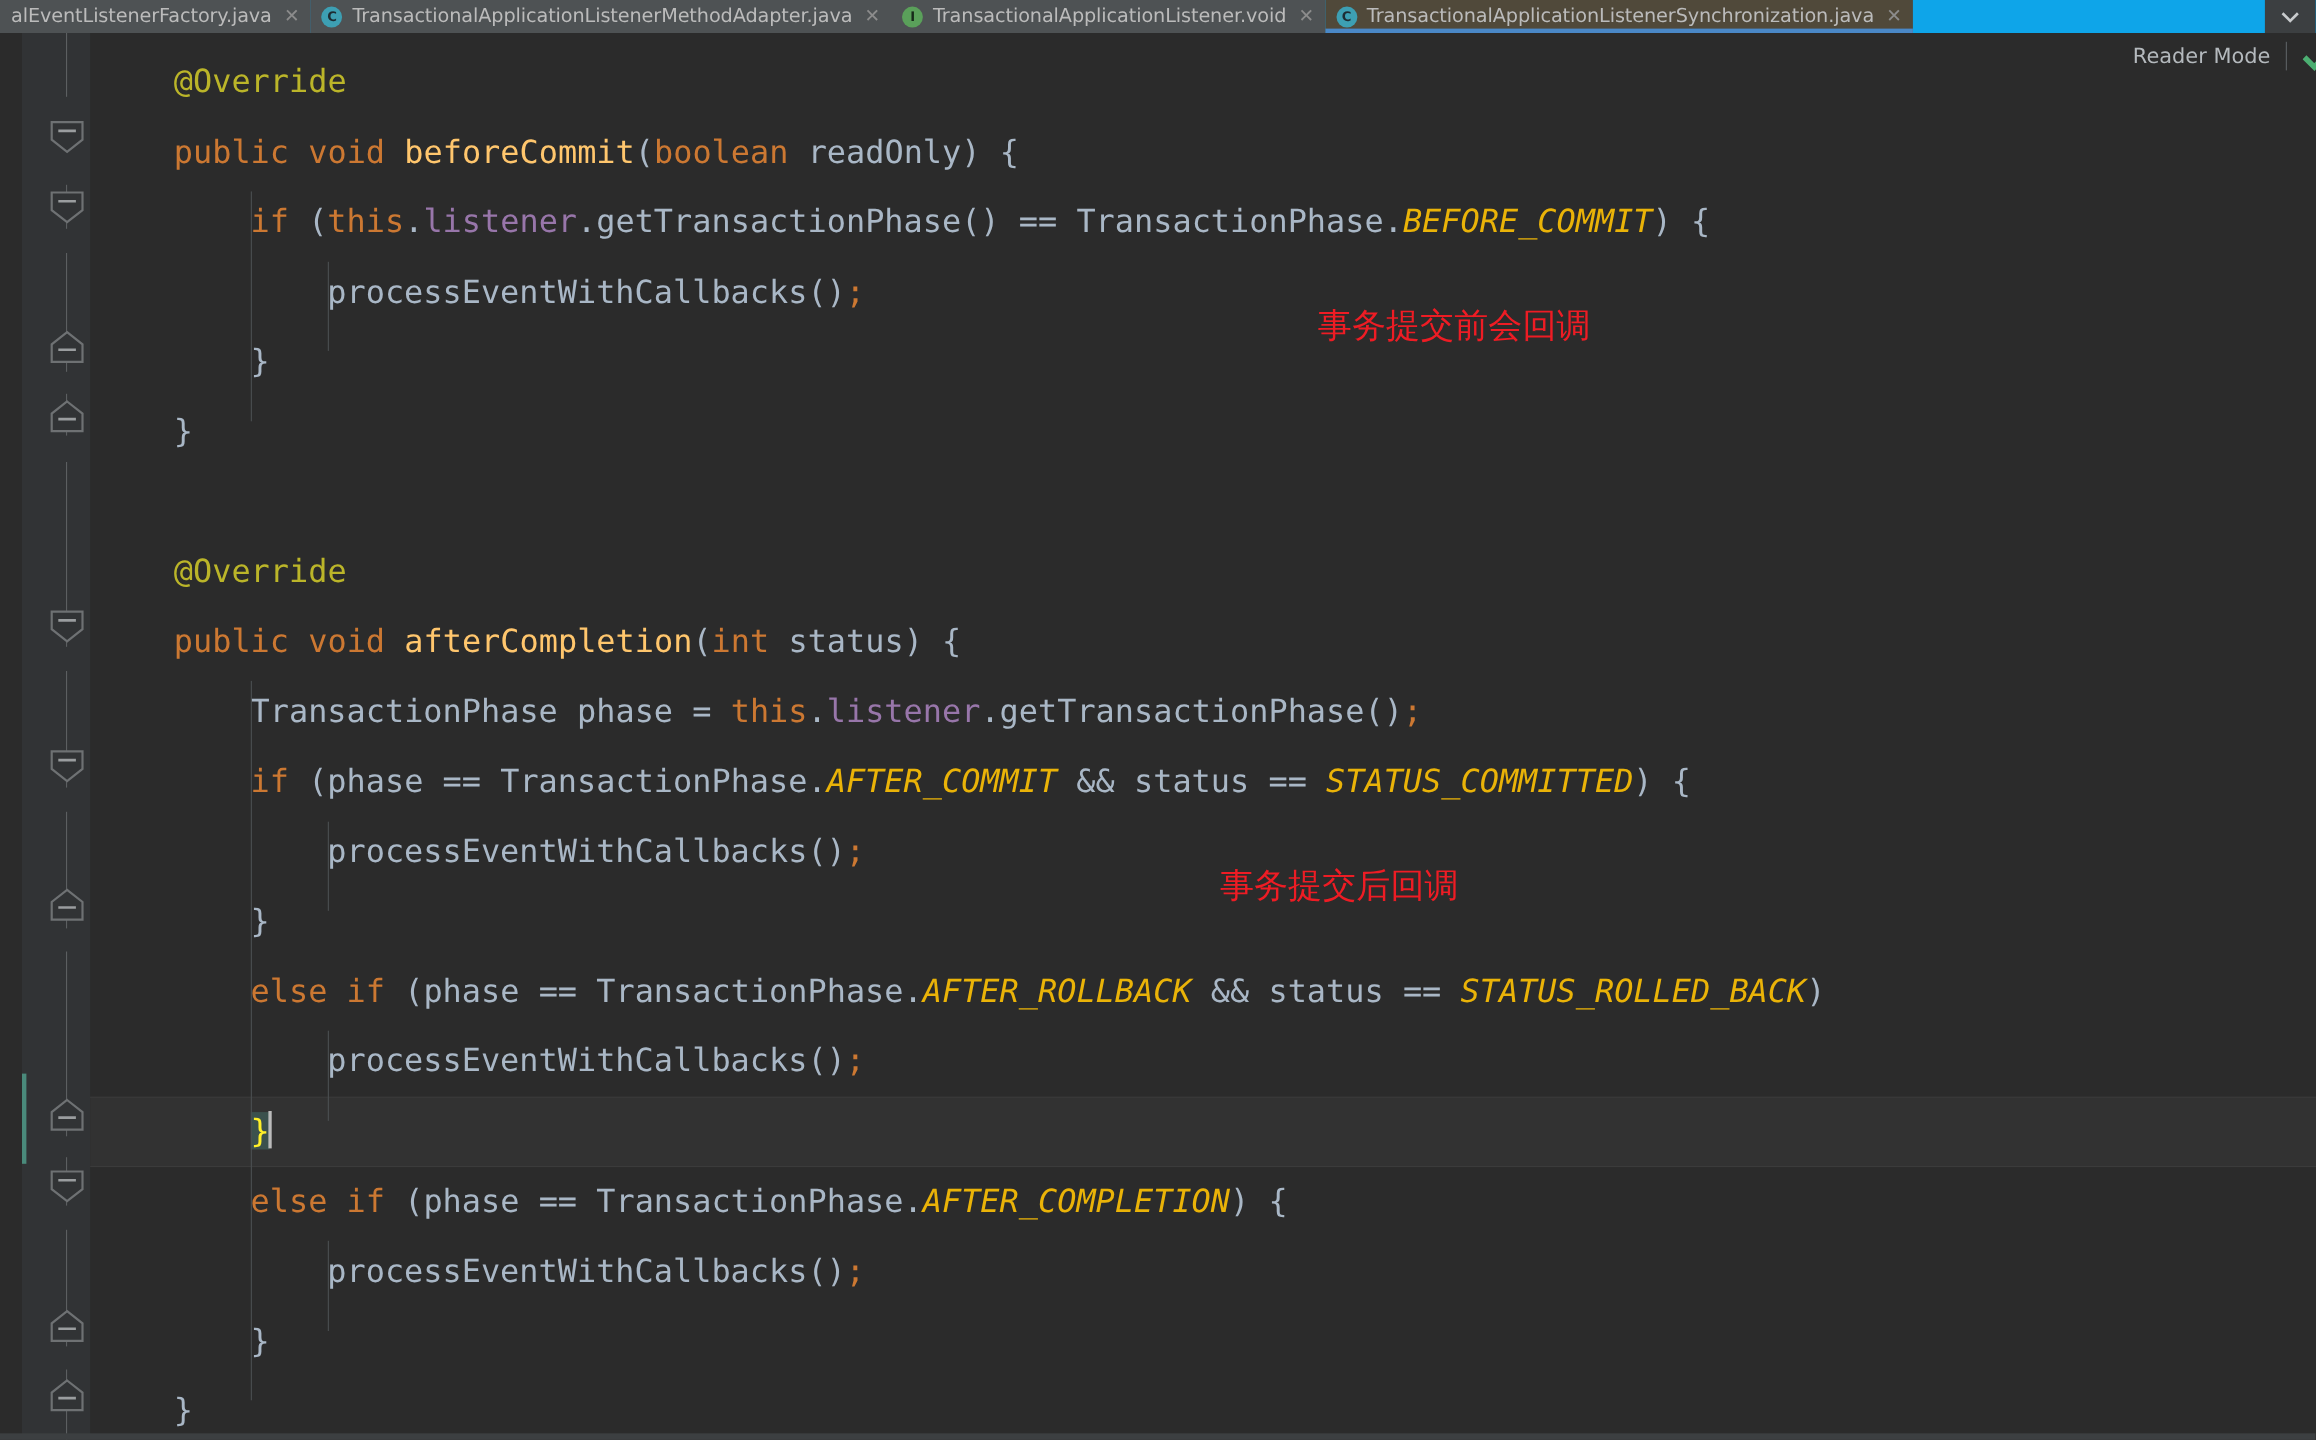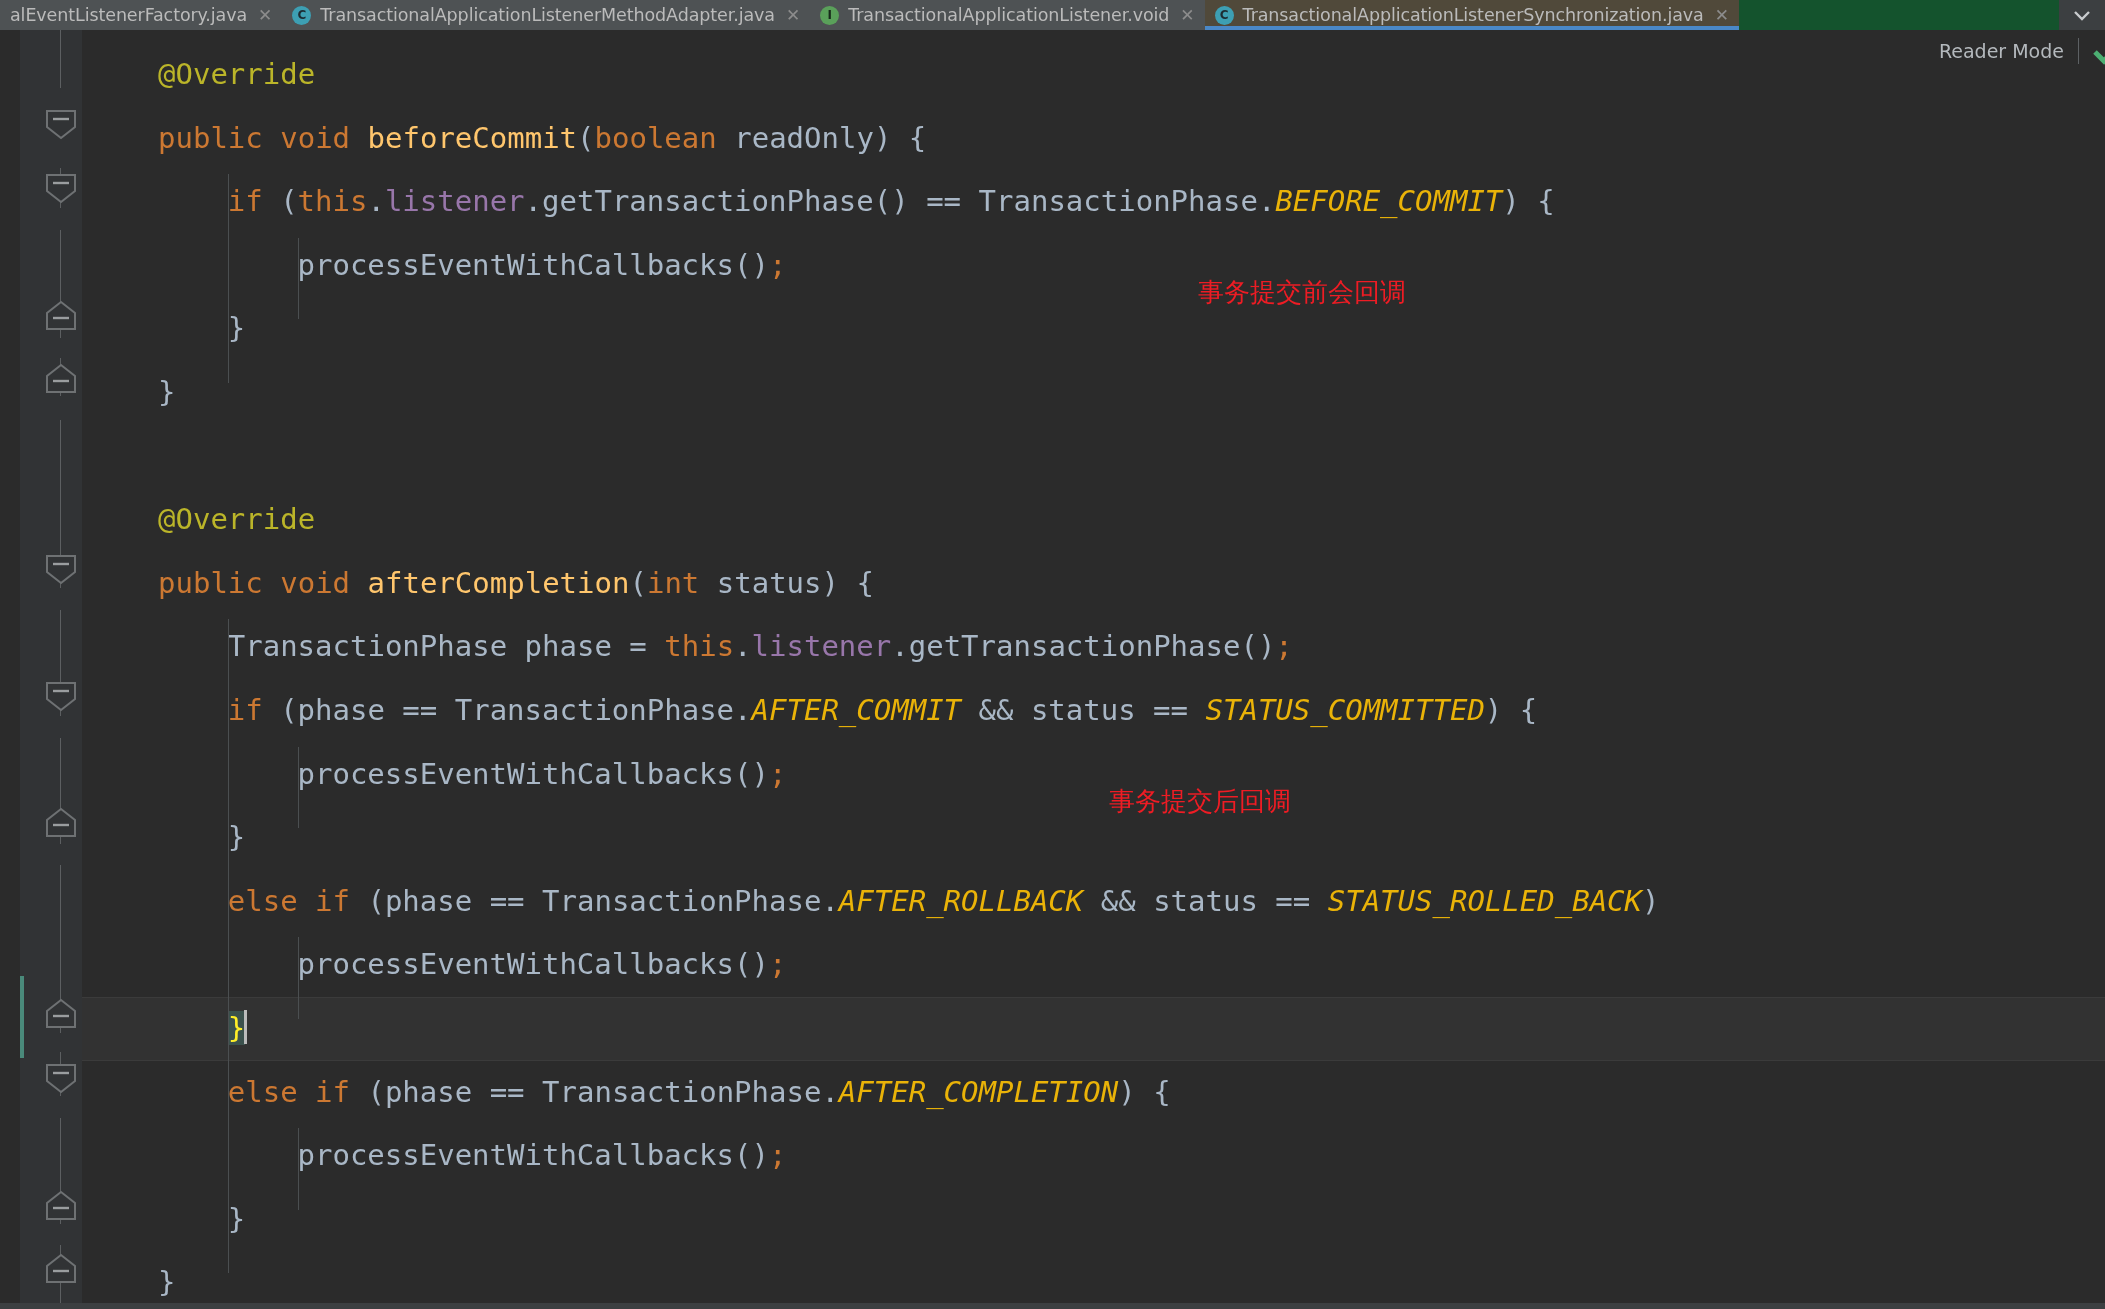--- a/index.html
+++ b/index.html
@@ -12,21 +12,21 @@
     height: 1309px;
     overflow: hidden;
     font-family: "DejaVu Sans Mono", monospace;
   }
 
   
   .tabbar {
     position: absolute;
     left: 0; top: 0;
     width: 2105px; height: 30px;
-    background: #14532d;
+    background: #0ea5e9;
     display: flex;
     align-items: stretch;
     overflow: hidden;
   }
   .tab {
     display: flex;
     align-items: center;
     padding: 0 10px 0 10px;
     gap: 9px;
     white-space: nowrap;
@@ -197,21 +197,21 @@
     height: 34px;
     background: #bbbbbb;
     vertical-align: -6px;
     margin-left: -1px;
   }
 
   
   .note {
     position: absolute;
     font-family: "DejaVu Sans", sans-serif;
-    font-size: 26px;
+    font-size: 31px;
     color: #ee1c24;
     white-space: nowrap;
   }
 
   
   .bottomstrip {
     position: absolute;
     left: 0; bottom: 0;
     width: 2105px; height: 6px;
     background: #3c3f41;

